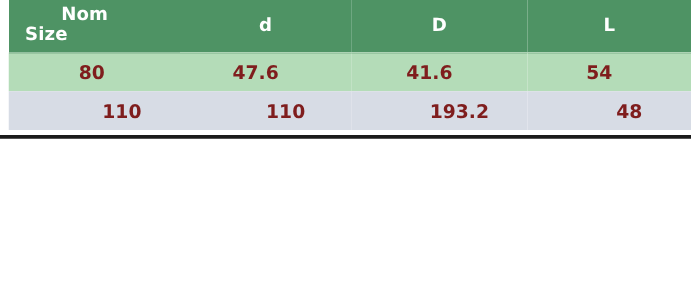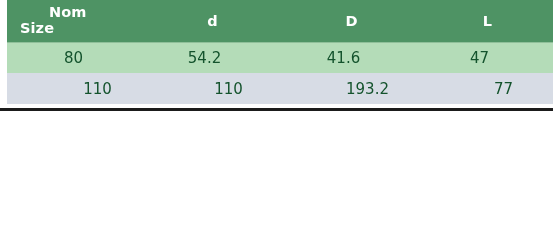--- a/index.html
+++ b/index.html
@@ -86,22 +86,22 @@
   
   tbody tr { height: 31px; }
 
   tbody td {
     padding: 0;
     margin: 0;
     border: 0;
     text-align: center;
     vertical-align: middle;
     font-size: 15px;
-    font-weight: normal;
-    color: #14532d;
+    font-weight: bold;
+    color: #7f1d1d;
   }
 
   tbody tr.row-green td { background: #b4dcb8; }
   tbody tr.row-gray  td { background: #d7dce5; padding-left: 48px; }
 
   
   tbody td .val {
     display: inline-block;
     position: relative;
     left: -8px;
@@ -146,41 +146,41 @@
           <th>L</th>
         </tr>
       </thead>
 
       <tbody>
         <tr class="row-green">
           <td class="col-first">
             <span class="val">80</span>
           </td>
           <td>
-            <span class="val">54.2</span>
+            <span class="val">47.6</span>
           </td>
           <td>
             <span class="val">41.6</span>
           </td>
           <td>
-            <span class="val">47</span>
+            <span class="val">54</span>
           </td>
         </tr>
         <tr class="row-gray">
           <td class="col-first">
             <span class="val">110</span>
           </td>
           <td>
             <span class="val">110</span>
           </td>
           <td>
             <span class="val">193.2</span>
           </td>
           <td>
-            <span class="val">77</span>
+            <span class="val">48</span>
           </td>
         </tr>
       </tbody>
     </table>
   </div>
 
   <div class="bottom-rule"></div>
 
 </div>
 

